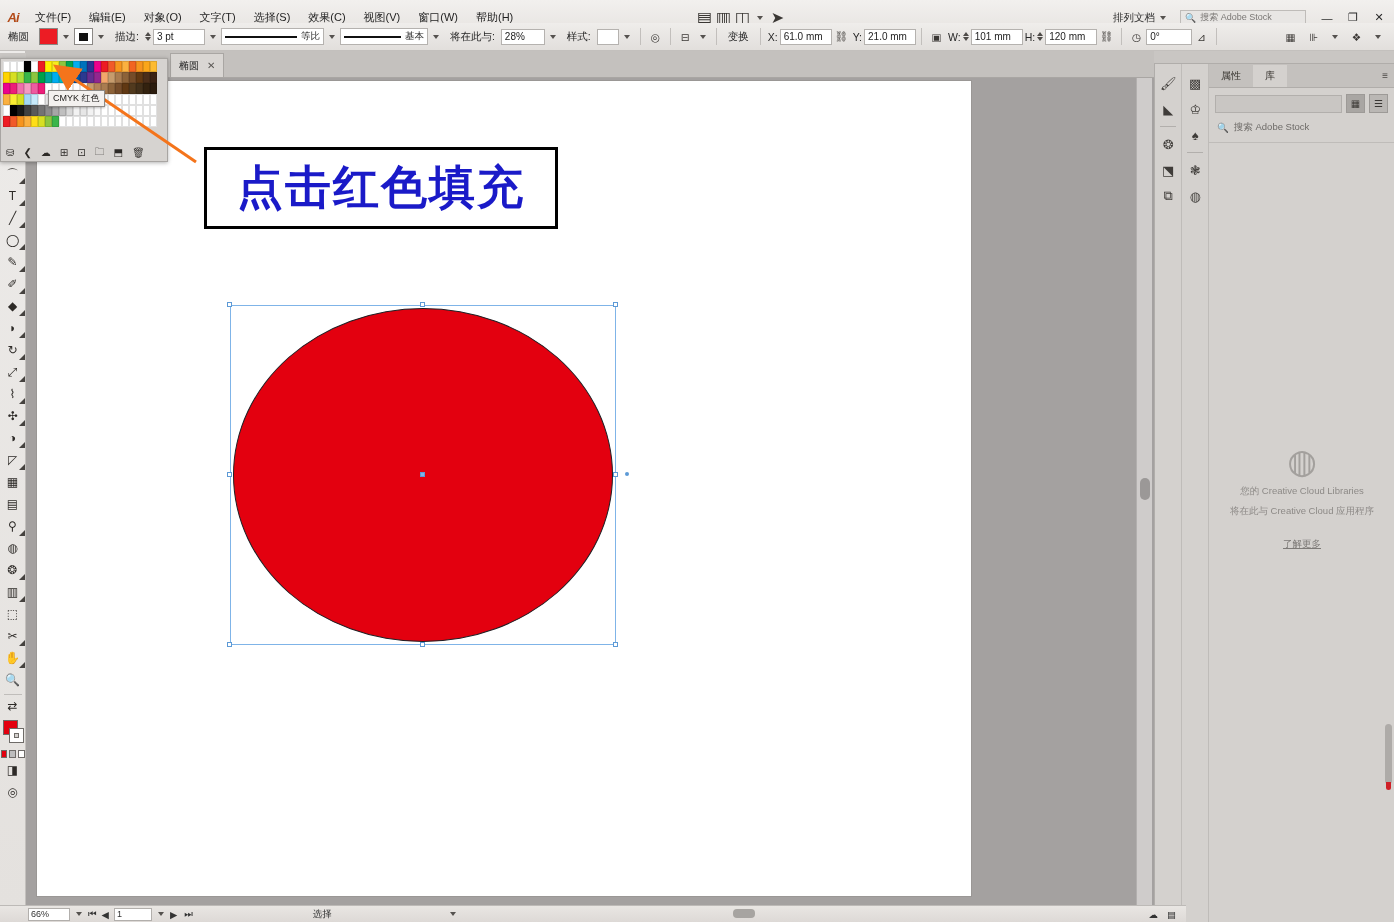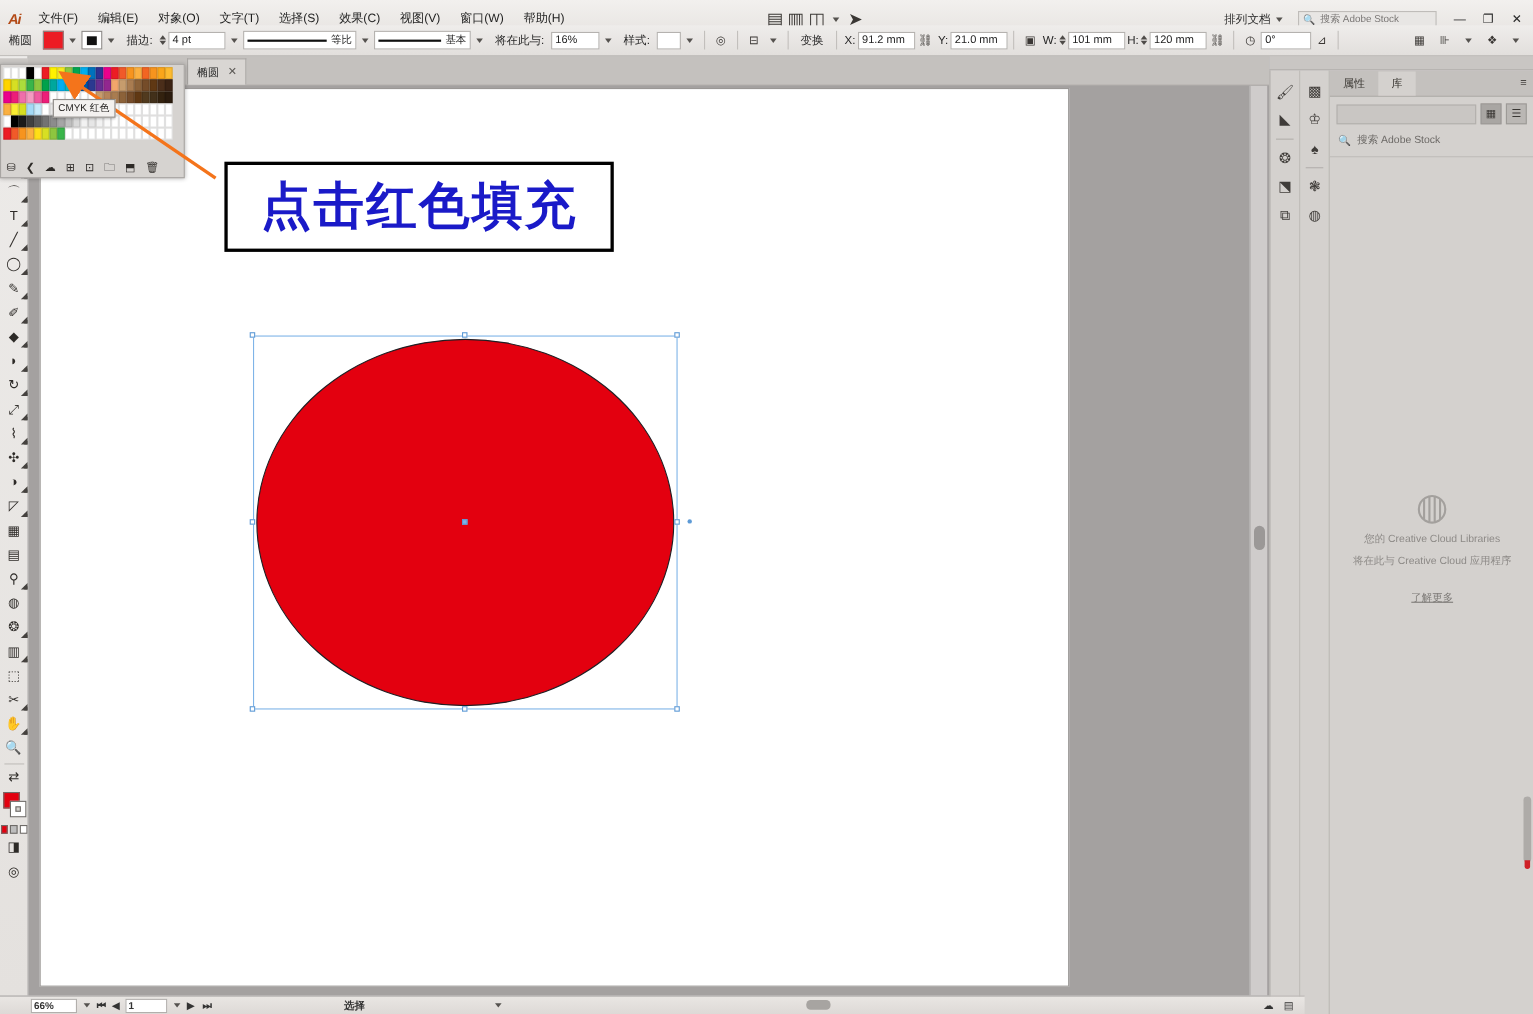--- a/index.html
+++ b/index.html
@@ -272,21 +272,21 @@
   }
   .lib-redmark {
     position: absolute; right: 3px; top: 718px; width: 5px; height: 8px;
     background: #cf2027; border-radius: 0 0 3px 3px;
   }
 
   
   .statusbar {
     position: absolute; left: 0; top: 905px; width: 1186px; height: 17px;
     background: linear-gradient(#e9e6e3,#ddd9d6); border-top: 1px solid #bdbab7;
-    display: flex; align-items: center; font-size: 9.5px; color: #333; font-weight: bold;
+    display: flex; align-items: center; font-size: 9.5px; color: #333;
   }
   .zoom-field {
     width: 42px; height: 13px; background: #fff; border: 1px solid #b2afac;
     margin-left: 28px; display: flex; align-items: center; padding: 0 2px; font-size: 9px;
   }
   .st-caret {
     width: 0; height: 0; border-left: 3px solid transparent; border-right: 3px solid transparent;
     border-top: 4px solid #55524f; margin: 0 6px;
   }
   .ab-field {
@@ -344,48 +344,48 @@
     <div class="caret"></div>
     <div class="swatch-btn stroke">
         <i></i>
       </div>
     <div class="caret"></div>
     <div class="cb-link">描边:</div>
     <div class="spinner">
         <i class="up"></i>
         <i class="dn"></i>
       </div>
-    <div class="num-field" style="width:52px">4 pt</div>
+    <div class="num-field" style="width:52px">3 pt</div>
     <div class="caret"></div>
     <div class="profile-box" style="width:103px">
       <span class="line"></span>
       <span>等比</span>
     </div>
     <div class="caret"></div>
     <div class="profile-box" style="width:88px">
       <span class="line"></span>
       <span>基本</span>
     </div>
     <div class="caret"></div>
     <div class="cb-link">将在此与:</div>
-    <div class="num-field" style="width:44px">16%</div>
+    <div class="num-field" style="width:44px">28%</div>
     <div class="caret"></div>
     <div class="cb-link">样式:</div>
     <div class="cb-white-box"></div>
     <div class="caret"></div>
     <div class="cb-sep"></div>
     <div class="icon-btn">◎</div>
     <div class="cb-sep"></div>
     <div class="icon-btn">⊟</div>
     <div class="caret"></div>
     <div class="cb-sep"></div>
     <div class="cb-link">变换</div>
     <div class="cb-sep"></div>
     <div class="cb-link" style="padding:0 2px">X:</div>
-    <div class="num-field" style="width:52px">91.2 mm</div>
+    <div class="num-field" style="width:52px">61.0 mm</div>
     <div class="icon-btn">⛓</div>
     <div class="cb-link" style="padding:0 2px">Y:</div>
     <div class="num-field" style="width:52px">21.0 mm</div>
     <div class="cb-sep"></div>
     <div class="icon-btn">▣</div>
     <div class="cb-link" style="padding:0 2px">W:</div>
     <div class="spinner">
         <i class="up"></i>
         <i class="dn"></i>
       </div>

